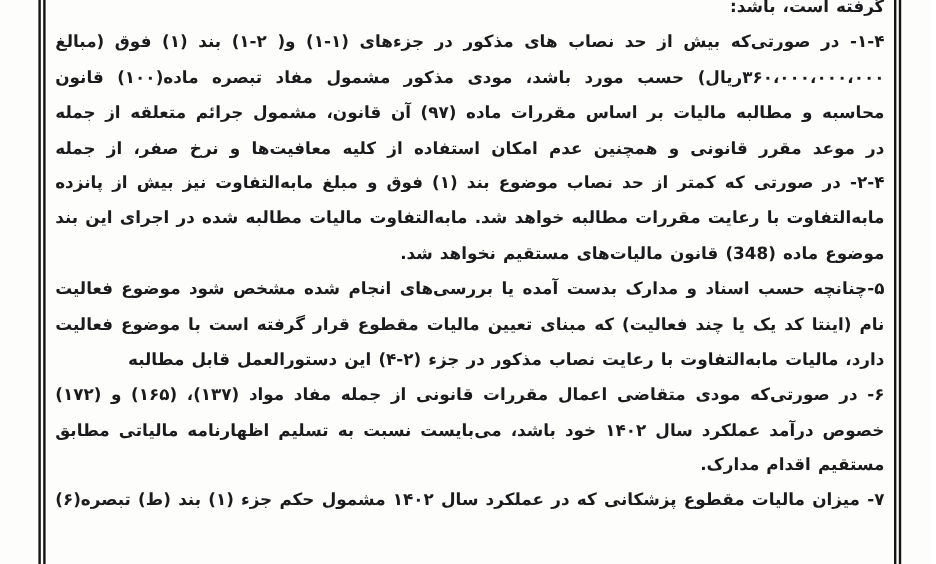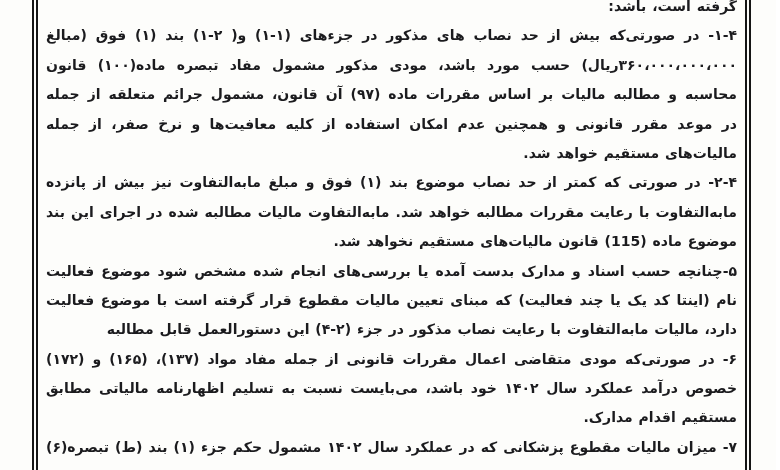--- a/index.html
+++ b/index.html
@@ -38,24 +38,23 @@
   <div class="vline vl-left-outer"></div>
   <div class="vline vl-left-inner"></div>
   <div class="vline vl-right-inner"></div>
   <div class="vline vl-right-outer"></div>
   <div class="text-col">
       <div class="line line-end">گرفته است، باشد:</div>
       <div class="line line-just">۴‏-‏۱‏- در صورتی‌که بیش از حد نصاب های مذکور در جزءهای (۱-۱) و( ۲-۱) بند (۱) فوق (مبالغ ۱۸۰،۰۰۰،۰۰۰،۰۰۰ یا</div>
       <div class="line line-just">۳۶۰،۰۰۰،۰۰۰،۰۰۰ریال) حسب مورد باشد، مودی مذکور مشمول مفاد تبصره ماده(۱۰۰) قانون مالیات‌های مستقیم نبوده و علاوه بر</div>
       <div class="line line-just">محاسبه و مطالبه مالیات بر اساس مقررات ماده (۹۷) آن قانون، مشمول جرائم متعلقه از جمله جریمه عدم تسلیم اظهارنامه مالیاتی</div>
       <div class="line line-just">در موعد مقرر قانونی و همچنین عدم امکان استفاده از کلیه معافیت‌ها و نرخ صفر، از جمله معافیت موضوع ماده (۱۰۱) قانون</div>
-      <div class="line line-end">مالیات‌های مستقیم خواهد شد.</div>
       <div class="line line-just">۴‏-‏۲‏- در صورتی که کمتر از حد نصاب موضوع بند (۱) فوق و مبلغ مابه‌التفاوت نیز بیش از پانزده درصد (۱۵٪) باشد، مالیات</div>
       <div class="line line-just">مابه‌التفاوت با رعایت مقررات مطالبه خواهد شد. مابه‌التفاوت مالیات مطالبه شده در اجرای این بند از دستورالعمل، مشمول جریمه</div>
-      <div class="line line-end">موضوع ماده (115) قانون مالیات‌های مستقیم نخواهد شد.</div>
+      <div class="line line-end">موضوع ماده (348) قانون مالیات‌های مستقیم نخواهد شد.</div>
       <div class="line line-just">۵-چنانچه حسب اسناد و مدارک بدست آمده یا بررسی‌های انجام شده مشخص شود موضوع فعالیت ابرازی مودی در سامانه ثبت</div>
       <div class="line line-just">نام (اینتا کد یک یا چند فعالیت) که مبنای تعیین مالیات مقطوع قرار گرفته است با موضوع فعالیت واقعی مودی در آن سال مغایرت</div>
       <div class="line line-end">دارد، مالیات مابه‌التفاوت با رعایت نصاب مذکور در جزء (۲-۴) این دستورالعمل قابل مطالبه می‌باشد.</div>
       <div class="line line-just">۶- در صورتی‌که مودی متقاضی اعمال مقررات قانونی از جمله مفاد مواد (۱۳۷)، (۱۶۵) و (۱۷۲) قانون مالیات‌های مستقیم در</div>
       <div class="line line-just">خصوص درآمد عملکرد سال ۱۴۰۲ خود باشد، می‌بایست نسبت به تسلیم اظهارنامه مالیاتی مطابق ماده ۱۰۰ قانون مالیات های</div>
       <div class="line line-end">مستقیم اقدام مدارک.</div>
       <div class="line line-just">۷- میزان مالیات مقطوع پزشکانی که در عملکرد سال ۱۴۰۲ مشمول حکم جزء (۱) بند (ط) تبصره(۶) قانون بودجه سال ۱۴۰۲ کل</div>
     </div>
 </div>
 

